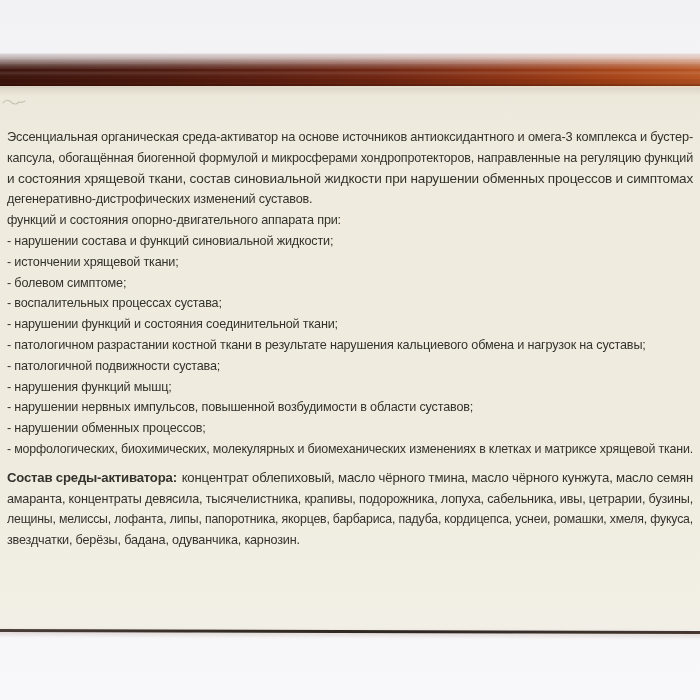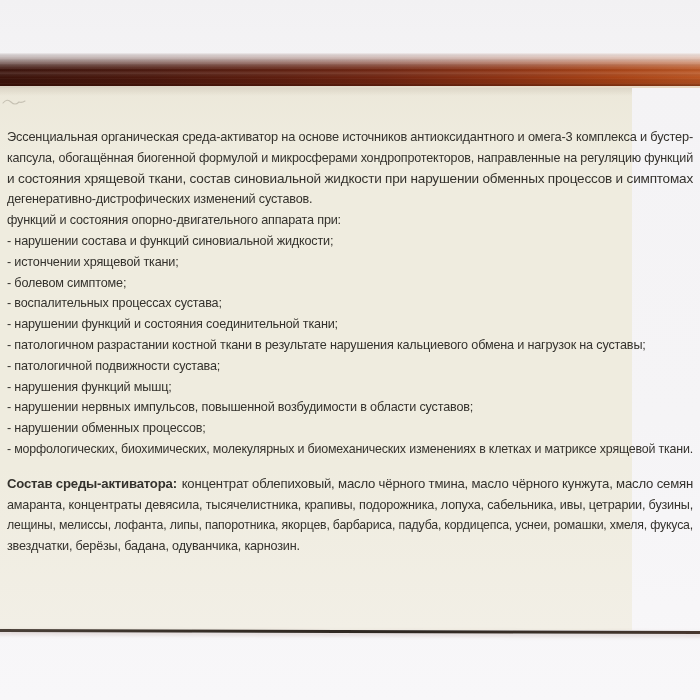--- a/index.html
+++ b/index.html
@@ -20,41 +20,41 @@
       rgba(243,242,244,0) 50%,rgba(255,255,255,0.10) 58%,rgba(255,255,255,0) 72%,
       rgba(40,8,0,0.12) 88%,rgba(40,8,0,0.45) 100%);
   }
   .band::after{ 
     content:"";position:absolute;inset:0;opacity:.5;
     background:repeating-linear-gradient(180deg,rgba(255,255,255,0.06) 0 1px,rgba(0,0,0,0.05) 1px 3px,rgba(255,255,255,0) 3px 5px);
   }
   .band-glint{position:absolute;left:0;top:86px;width:700px;height:1.5px;background:linear-gradient(90deg,#d9d1c3,#e4dccd 60%,#e8d8c4);}
   
   .face{
-    position:absolute;left:0;top:88px;width:632px;height:542px;
+    position:absolute;left:0;top:88px;width:700px;height:542px;
     background:linear-gradient(180deg,#ece8da 0%,#efecdf 12%,#efecdf 70%,#f2efe6 100%);
   }
   .face::before{content:"";position:absolute;left:0;top:0;width:100%;height:8px;
     background:linear-gradient(180deg,rgba(130,110,85,0.14),rgba(130,110,85,0));}
   .fiber{position:absolute;left:2px;top:6px;opacity:.85;}
   
   .bottom-edge{
     position:absolute;left:-3px;top:630px;width:706px;height:2.6px;
     background:linear-gradient(90deg,#4a4038 0%,#322a23 35%,#2e2721 60%,#47372e 100%);
     transform:rotate(0.18deg);
     box-shadow:0 2px 4px rgba(150,115,105,0.35);
   }
   
   .textcol{
     position:absolute;left:0;top:0;width:700px;height:542px;
     padding:39px 7px 0 7px;box-sizing:border-box;overflow:hidden;
     color:#34322d;font-size:13.6px;line-height:20.8px;letter-spacing:-0.2px;
   }
   .tline{display:block;width:max-content;max-width:none;transform-origin:left center;white-space:nowrap;}
-  .comp{margin-top:14px;text-align:right;}
+  .comp{margin-top:8px;text-align:right;}
   .comp b{font-weight:bold;margin-right:5px;}
 </style>
 </head>
 <body>
 
 <div class="stage">
 
   <div class="band"></div>
   <div class="band-glint"></div>
 

